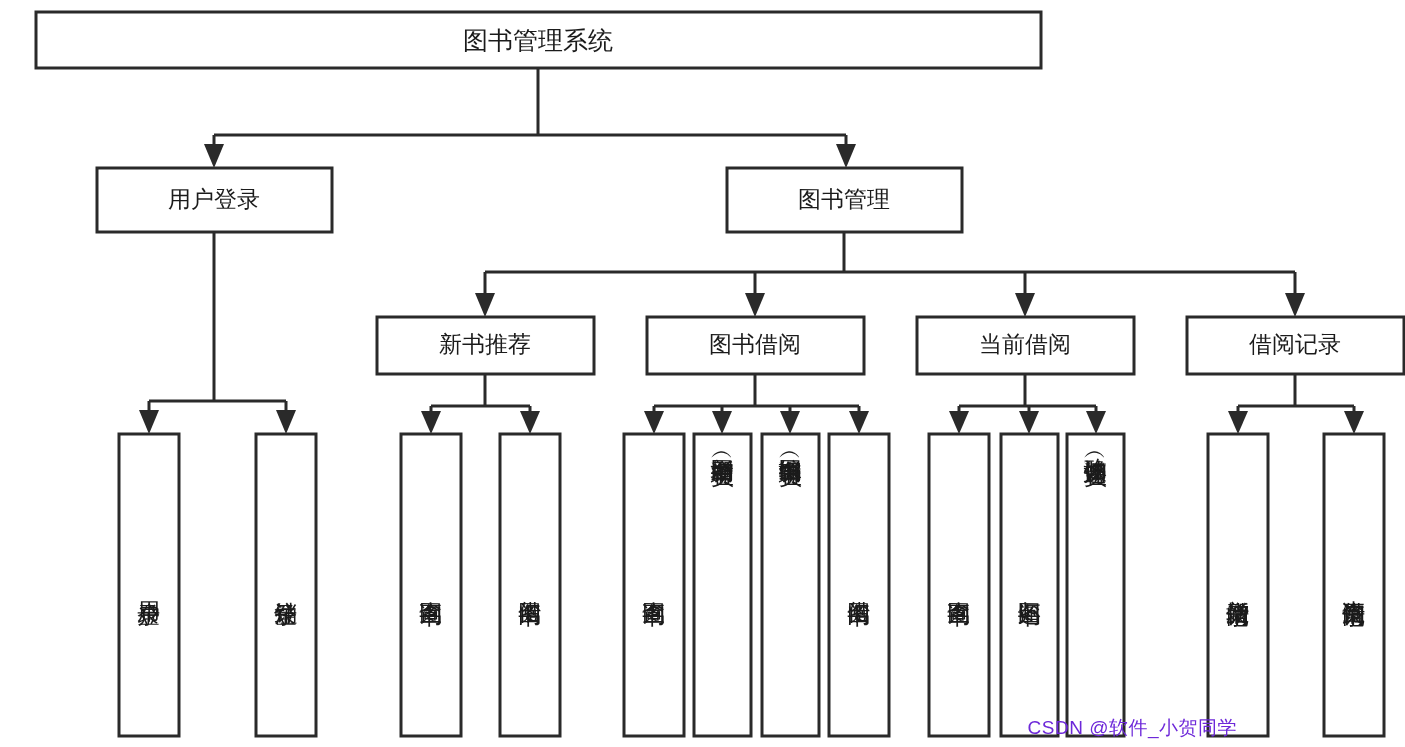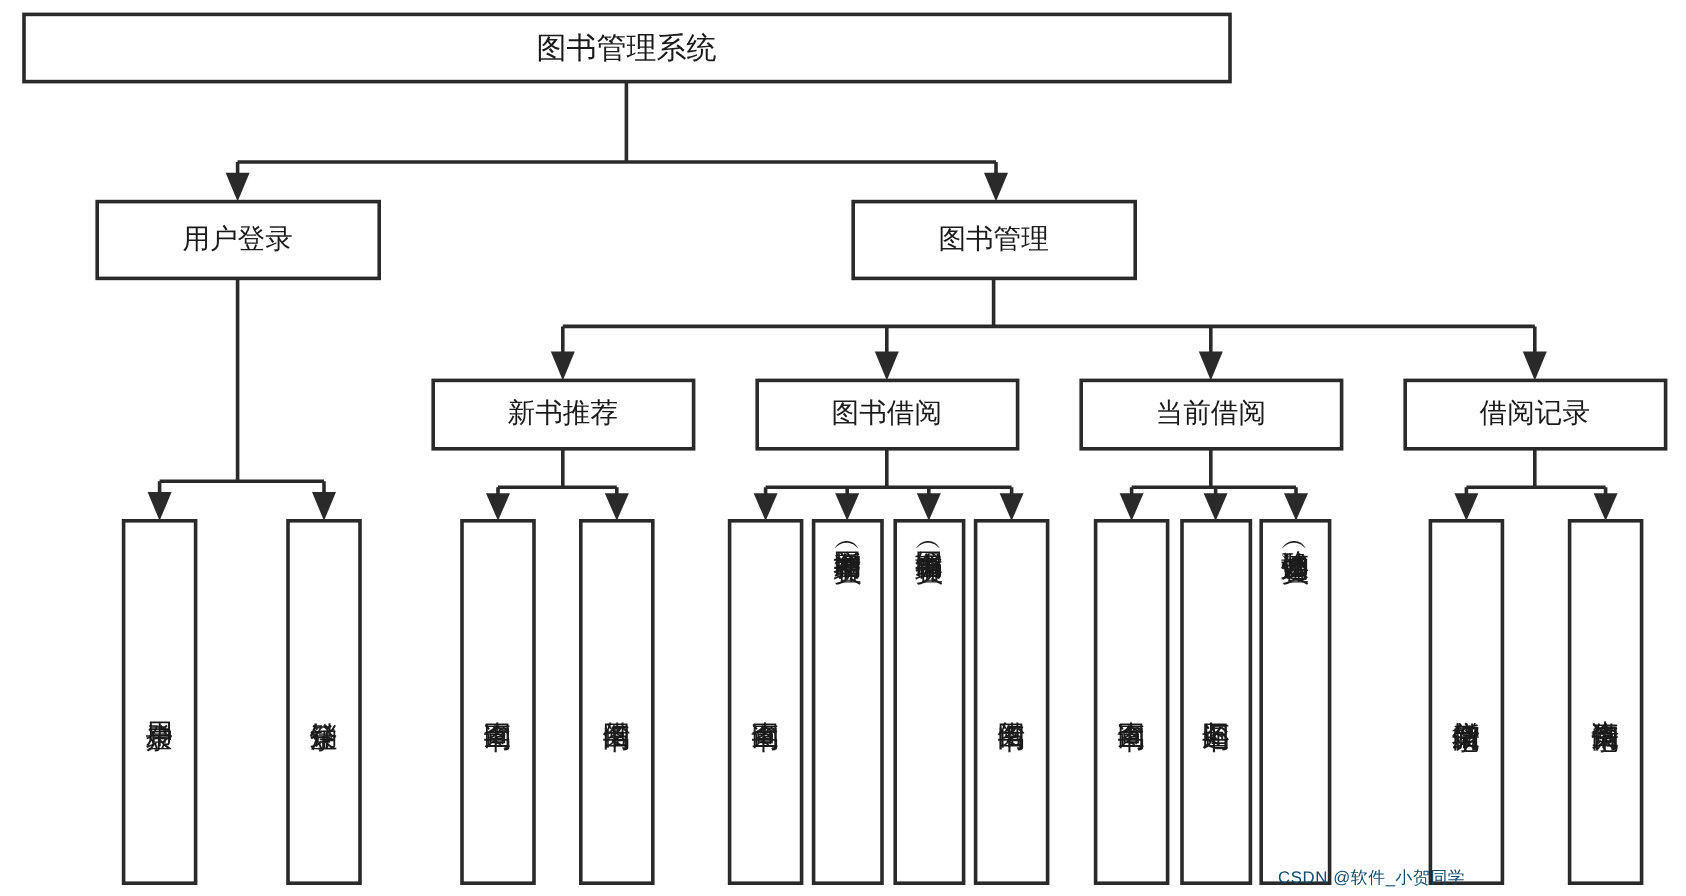--- a/index.html
+++ b/index.html
@@ -2,21 +2,21 @@
 <html><head>
 <meta charset="utf-8">
 <title>图书管理系统 功能结构图</title>
 <style>
   html,body{margin:0;padding:0;background:#ffffff;}
   body{
     width:1405px;height:747px;
     font-family:"Liberation Sans","DejaVu Sans",sans-serif;
     overflow:hidden;position:relative;
   }
-  #diagram-root{position:absolute;left:0;top:0;width:1229px;height:747px;}
+  #diagram-root{position:absolute;left:16px;top:0;width:1229px;height:747px;}
   svg{display:block;}
 
   .node-box{
     fill:#ffffff;
     stroke:#2a2a2a;
     stroke-width:3;
   }
   .connector{
     fill:none;
     stroke:#2a2a2a;
@@ -51,22 +51,22 @@
     line-height:1.06;
     color:#1b1b1b;
     letter-spacing:1px;
     white-space:nowrap;
   }
   .watermark{
     position:absolute;
     right:8px;
     bottom:6px;
     font-family:"Liberation Sans","DejaVu Sans",sans-serif;
-    font-size:14px;
-    color:#0c4a6e;
+    font-size:19px;
+    color:#6d28d9;
     letter-spacing:0.5px;
     white-space:nowrap;
     user-select:none;
   }
 </style>
 </head>
 <body>
 
 <div id="diagram-root">
 

